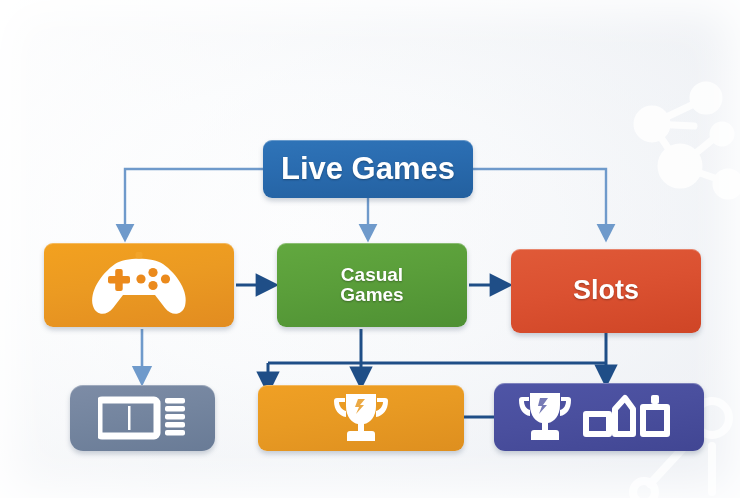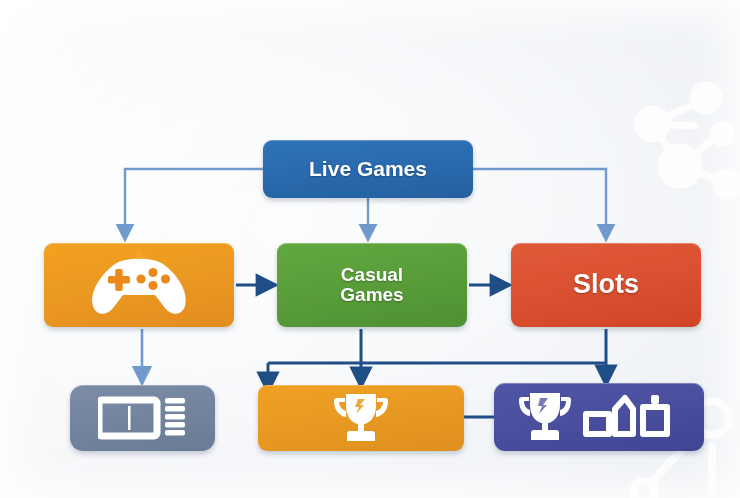--- a/index.html
+++ b/index.html
@@ -96,35 +96,35 @@
     line-height: 1.03;
     text-shadow: 0 1px 2px rgba(0,0,0,0.3);
     white-space: pre-line;
     font-family: "Liberation Sans", sans-serif;
   }
 
   #node-live-games {
     left: 263px; top: 140px; width: 210px; height: 58px;
     background: linear-gradient(175deg, #2f74b8 0%, #2a6cb0 40%, #23609f 100%);
   }
-  #node-live-games .label { font-size: 21px; }
+  #node-live-games .label { font-size: 31px; }
 
   #node-arcade {
     left: 44px; top: 243px; width: 190px; height: 84px;
     background: linear-gradient(170deg, #f3a11f 0%, #eb9a22 45%, #e28c20 100%);
   }
 
   #node-casual-games {
     left: 277px; top: 243px; width: 190px; height: 84px;
     background: linear-gradient(170deg, #62a83f 0%, #5a9e3a 45%, #4e9033 100%);
   }
   #node-casual-games .label { font-size: 19px; }
 
   #node-slots {
-    left: 511px; top: 243px; width: 190px; height: 84px;
+    left: 511px; top: 249px; width: 190px; height: 84px;
     background: linear-gradient(170deg, #e05a38 0%, #db5131 45%, #cf4526 100%);
   }
   #node-slots .label { font-size: 27px; }
 
   #node-panels {
     left: 70px; top: 385px; width: 145px; height: 66px;
     border-radius: 13px;
     background: linear-gradient(170deg, #7d8ca6 0%, #74859f 45%, #697b96 100%);
   }
 

